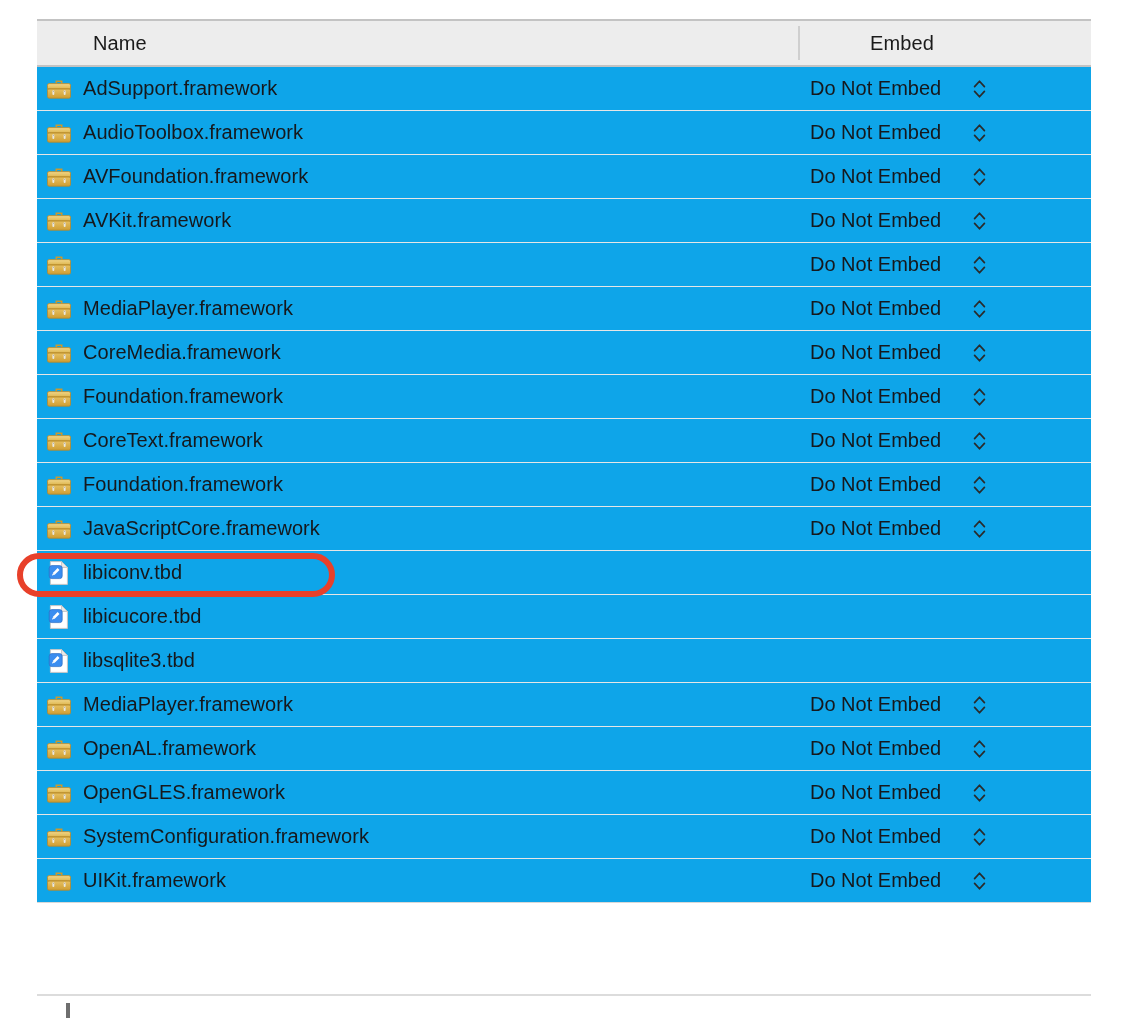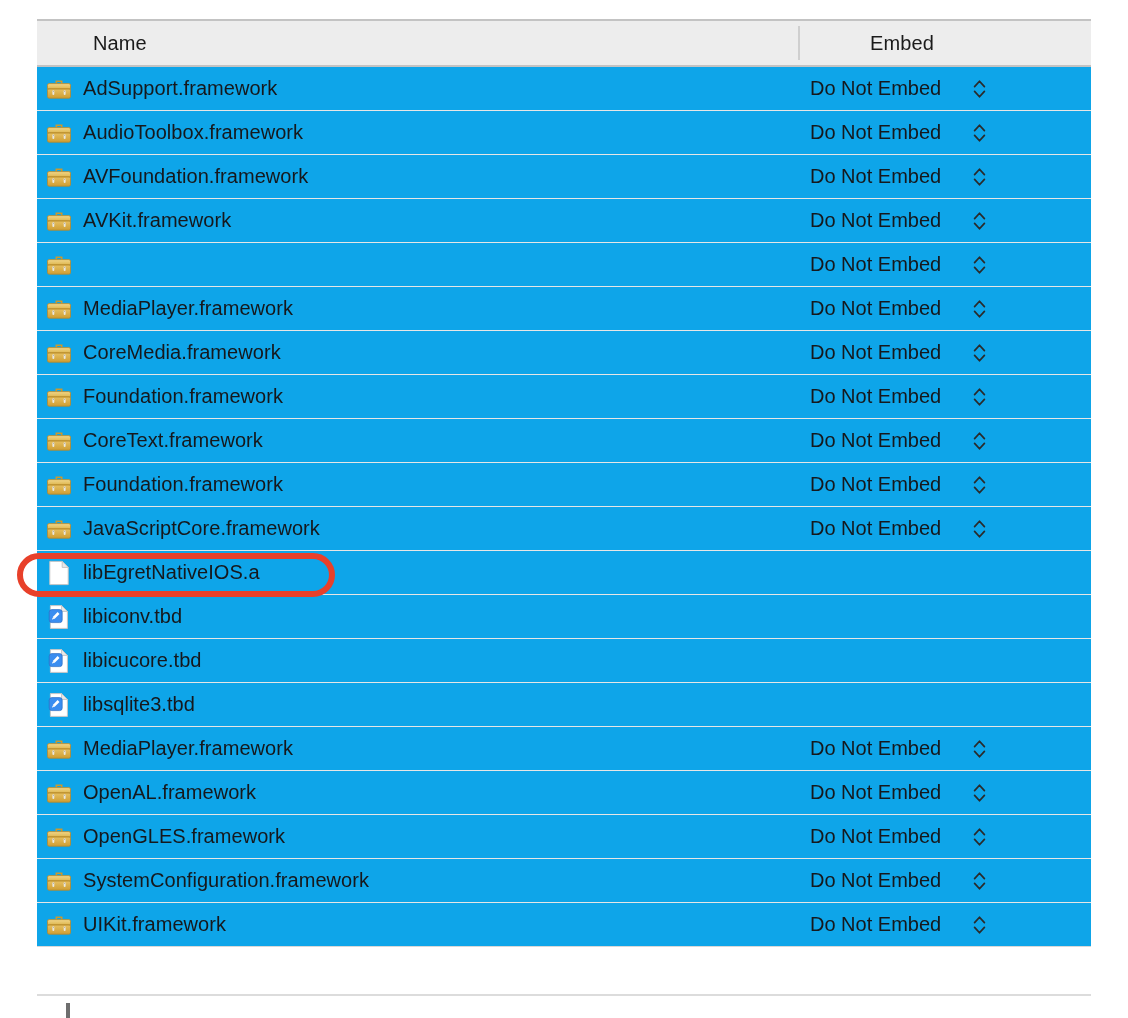--- a/index.html
+++ b/index.html
@@ -490,30 +490,20 @@
           <span class="embed-label">Do Not Embed</span>
           <svg class="stepper" viewBox="0 0 15 26">
     <path d="M2.6 10.6L7.5 5.2l4.9 5.4" fill="none" stroke="#2a2a2a" stroke-width="1.7" stroke-linecap="round" stroke-linejoin="round"></path>
     <path d="M2.6 15.4L7.5 20.8l4.9-5.4" fill="none" stroke="#2a2a2a" stroke-width="1.7" stroke-linecap="round" stroke-linejoin="round"></path>
   </svg>
         </div>
       </div>
       <div class="row">
         <div class="cell-name">
           <svg class="icon" viewBox="0 0 28 28">
-    <path d="M4.8 2.4h12.4l6 6v17.2H4.8z" fill="#ffffff" stroke="#c6c6c6" stroke-width="1"></path>
-    <path d="M17.2 2.4l6 6h-6z" fill="#e9e9e9" stroke="#c6c6c6" stroke-width="1" stroke-linejoin="round"></path>
-  </svg>
-          <span class="row-label">libEgretNativeIOS.a</span>
-        </div>
-        <div class="cell-embed"></div>
-      </div>
-      <div class="row">
-        <div class="cell-name">
-          <svg class="icon" viewBox="0 0 28 28">
     <path d="M5.4 2.6h11.2l5.8 5.8v17H5.4z" fill="#ffffff" stroke="#c6c6c6" stroke-width="1"></path>
     <path d="M16.6 2.6l5.8 5.8h-5.8z" fill="#e9e9e9" stroke="#c6c6c6" stroke-width="1" stroke-linejoin="round"></path>
     <rect x="4.2" y="6.6" width="13" height="13" rx="2.6" fill="#3a8df0" stroke="#2c6fc4" stroke-width="0.7"></rect>
     <path d="M7.2 16.4l1.1-3 4.3-4.3 1.9 1.9-4.3 4.3z" fill="#ffffff"></path>
     <path d="M7.2 16.4l1.1-3 1.9 1.9z" fill="#e6eef8"></path>
   </svg>
           <span class="row-label">libiconv.tbd</span>
         </div>
         <div class="cell-embed"></div>
       </div>

